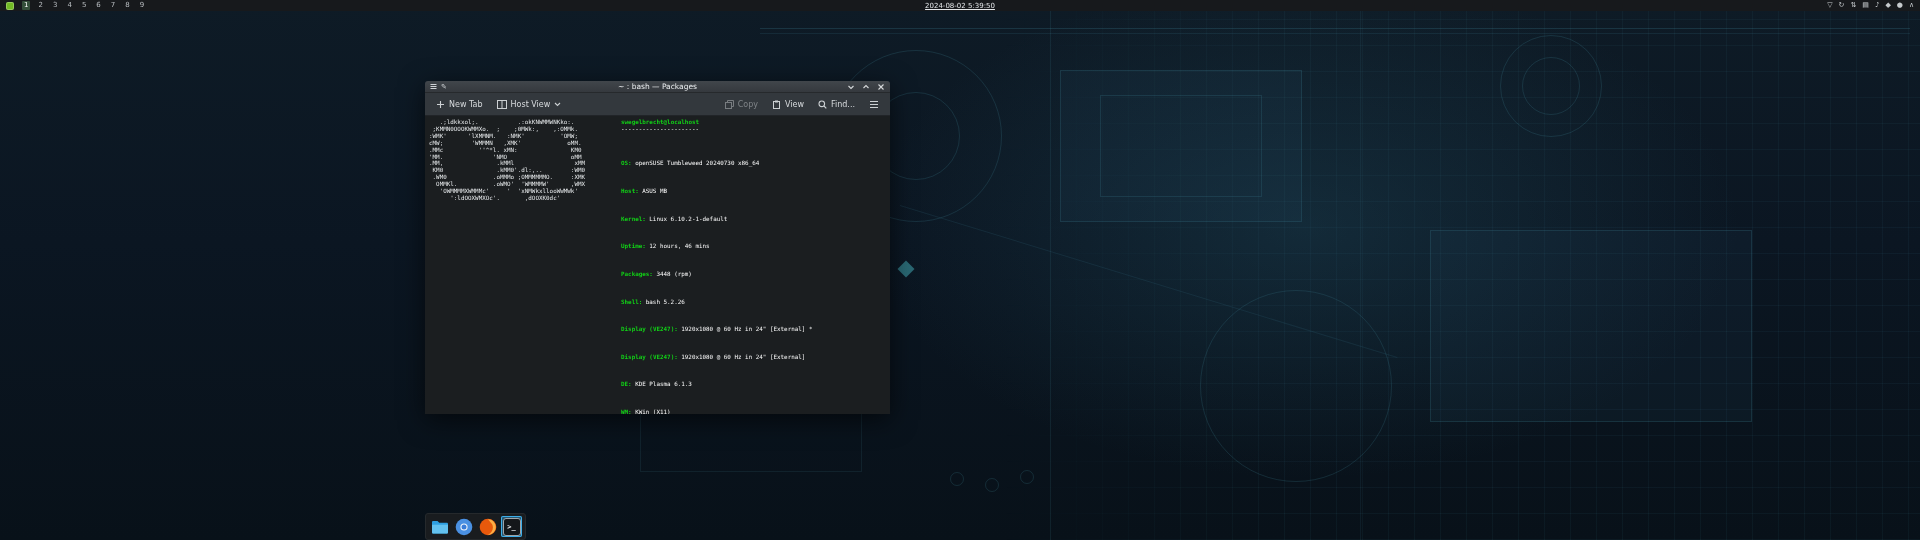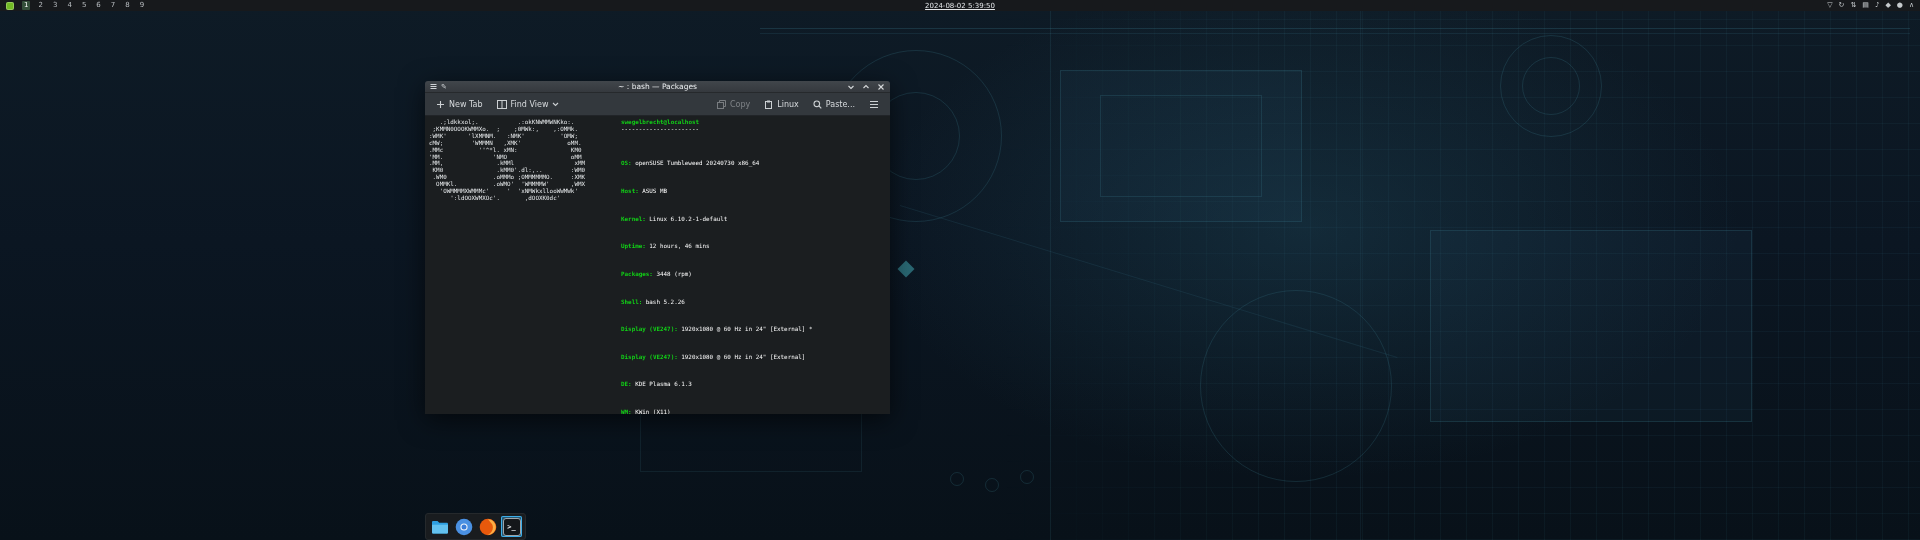--- a/index.html
+++ b/index.html
@@ -173,46 +173,46 @@
       <svg width="9" height="9" viewBox="0 0 9 9">
           <path d="M4.5 1v7M1 4.5h7" stroke="#ccd0d3" stroke-width="1.1" fill="none"></path>
         </svg>
       <span>New Tab</span>
     </button>
     <button class="tbtn">
       <svg width="10" height="9" viewBox="0 0 10 9">
           <rect x="0.5" y="0.5" width="9" height="8" fill="none" stroke="#ccd0d3"></rect>
           <path d="M5 0.5v8" stroke="#ccd0d3"></path>
         </svg>
-      <span>Find View</span>
+      <span>Host View</span>
       <svg width="7" height="5" viewBox="0 0 7 5">
           <path d="M1 1l2.5 2.5L6 1" stroke="#ccd0d3" fill="none" stroke-width="1.1"></path>
         </svg>
     </button>
     <span class="spacer"></span>
     <button class="tbtn disabled">
       <svg width="9" height="9" viewBox="0 0 9 9">
           <rect x="0.5" y="2.5" width="6" height="6" fill="none" stroke="#ccd0d3"></rect>
           <path d="M2.5 2.5v-2h6v6h-2" fill="none" stroke="#ccd0d3"></path>
         </svg>
       <span>Copy</span>
     </button>
     <button class="tbtn">
       <svg width="9" height="9" viewBox="0 0 9 9">
           <rect x="1.5" y="1.5" width="6" height="7" fill="none" stroke="#ccd0d3"></rect>
           <rect x="3" y="0.5" width="3" height="2" fill="#ccd0d3"></rect>
         </svg>
-      <span>Linux</span>
+      <span>View</span>
     </button>
     <button class="tbtn">
       <svg width="9" height="9" viewBox="0 0 9 9">
           <circle cx="3.8" cy="3.8" r="2.8" fill="none" stroke="#ccd0d3" stroke-width="1.1"></circle>
           <path d="M6 6l2.3 2.3" stroke="#ccd0d3" stroke-width="1.1"></path>
         </svg>
-      <span>Paste...</span>
+      <span>Find...</span>
     </button>
     <button class="tbtn">
       <svg width="10" height="9" viewBox="0 0 10 9">
           <path d="M1 1.5h8M1 4.5h8M1 7.5h8" stroke="#ccd0d3" stroke-width="1.1"></path>
         </svg>
     </button>
   </div>
 
   <div class="term">
     <div class="fetch-row">

